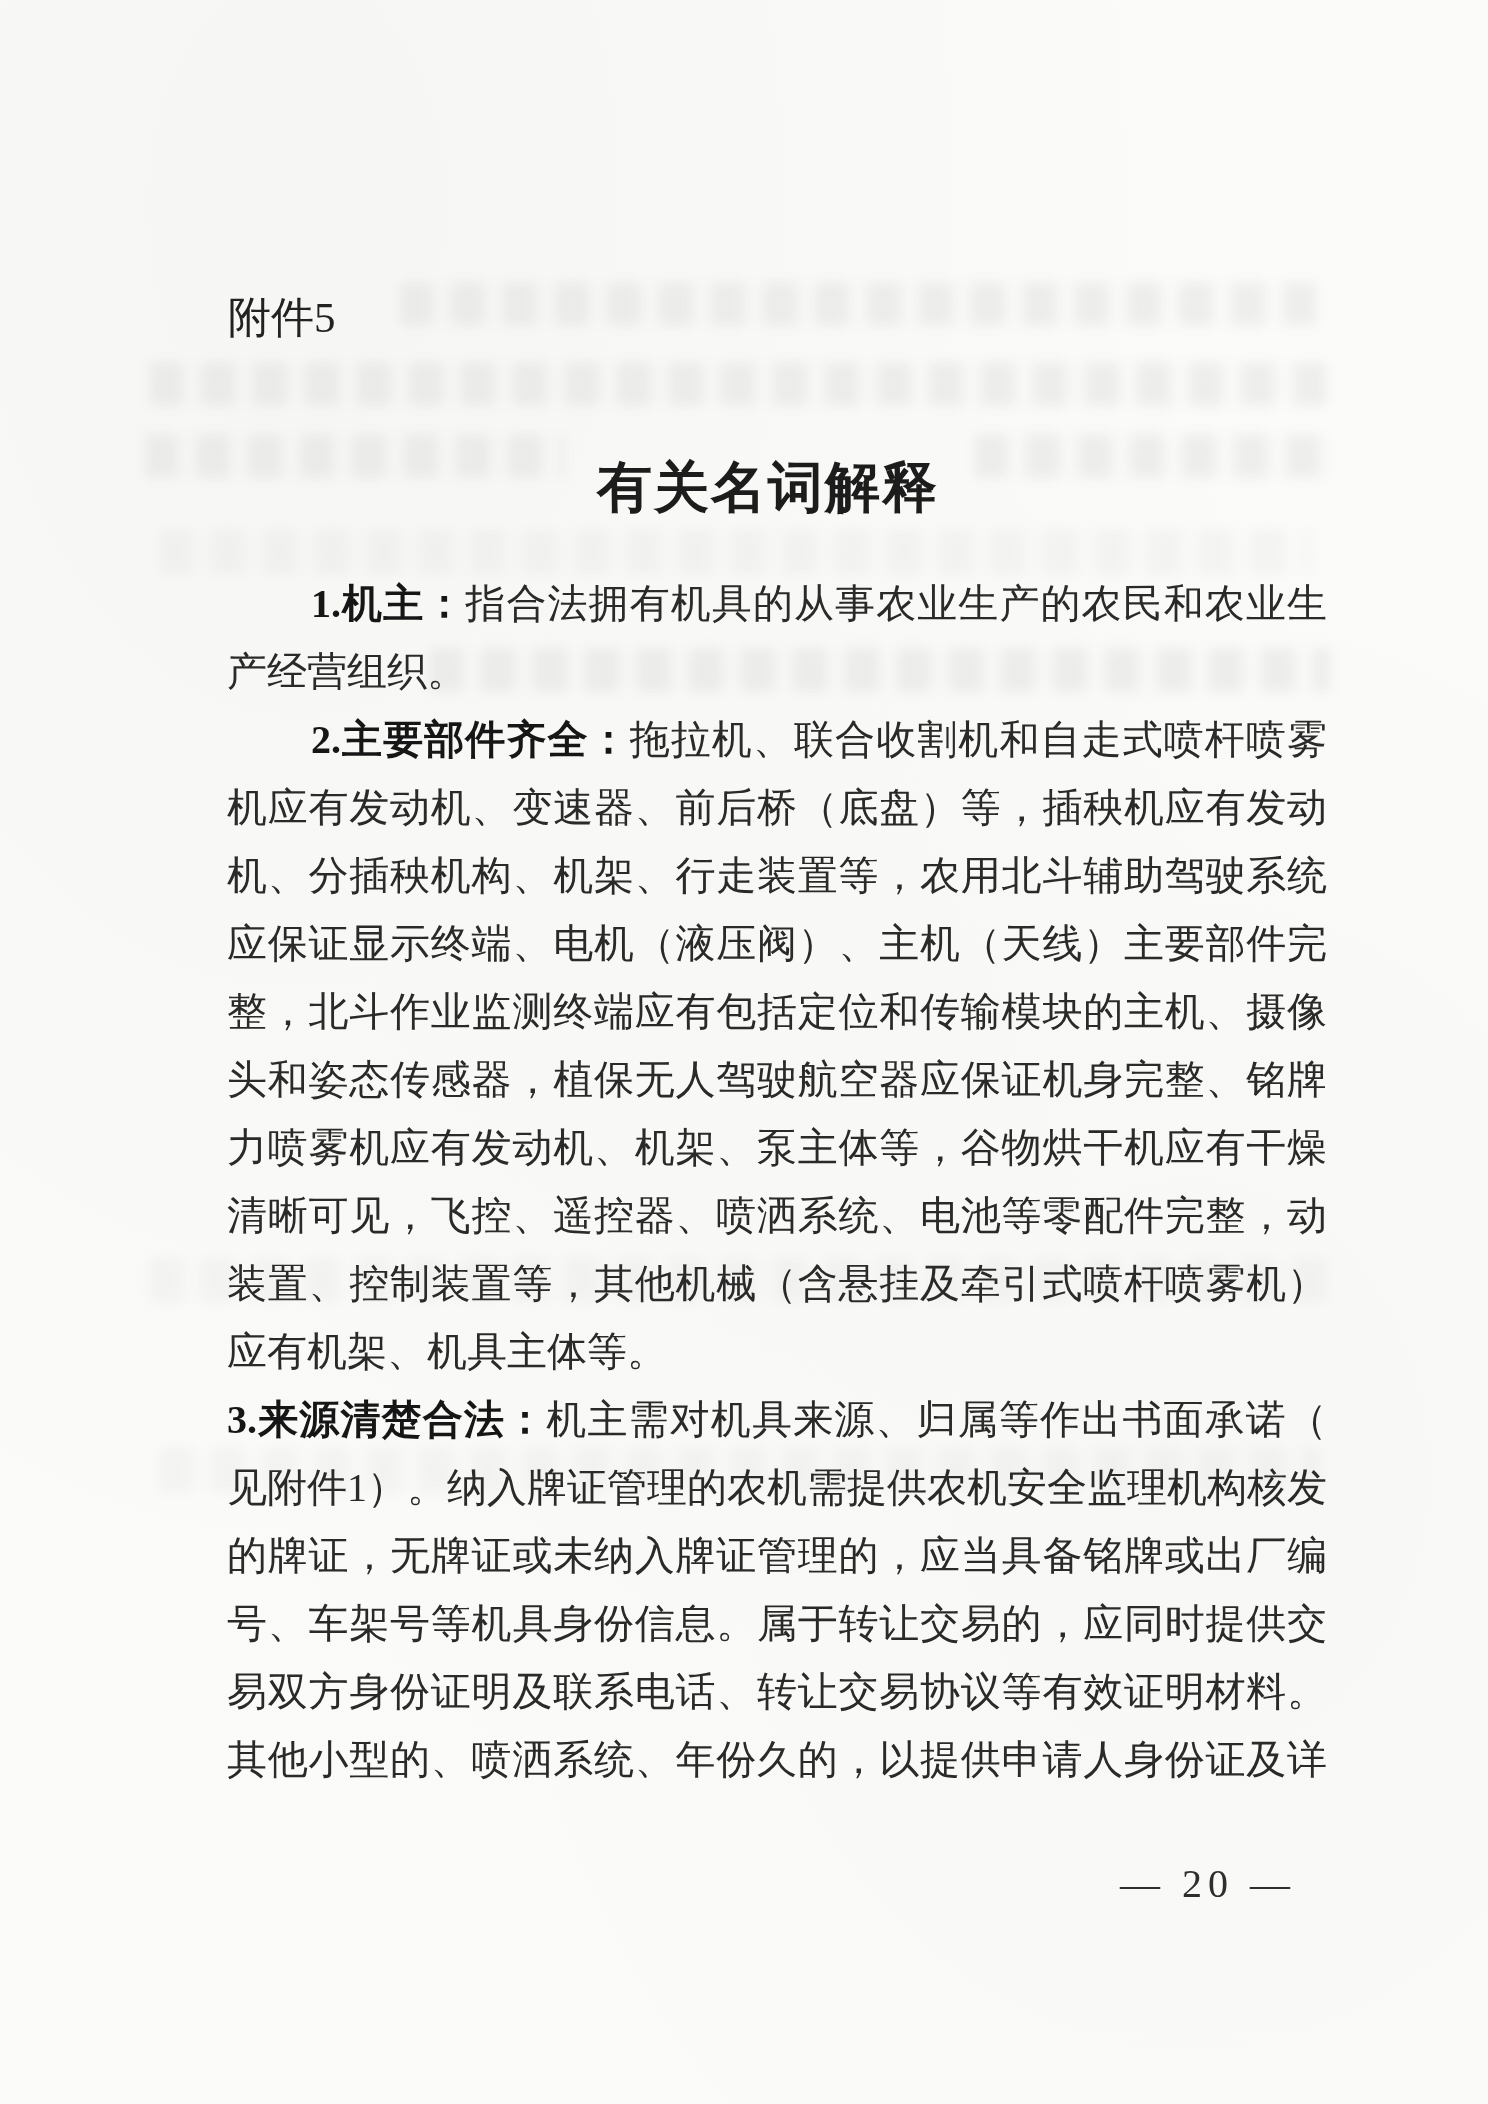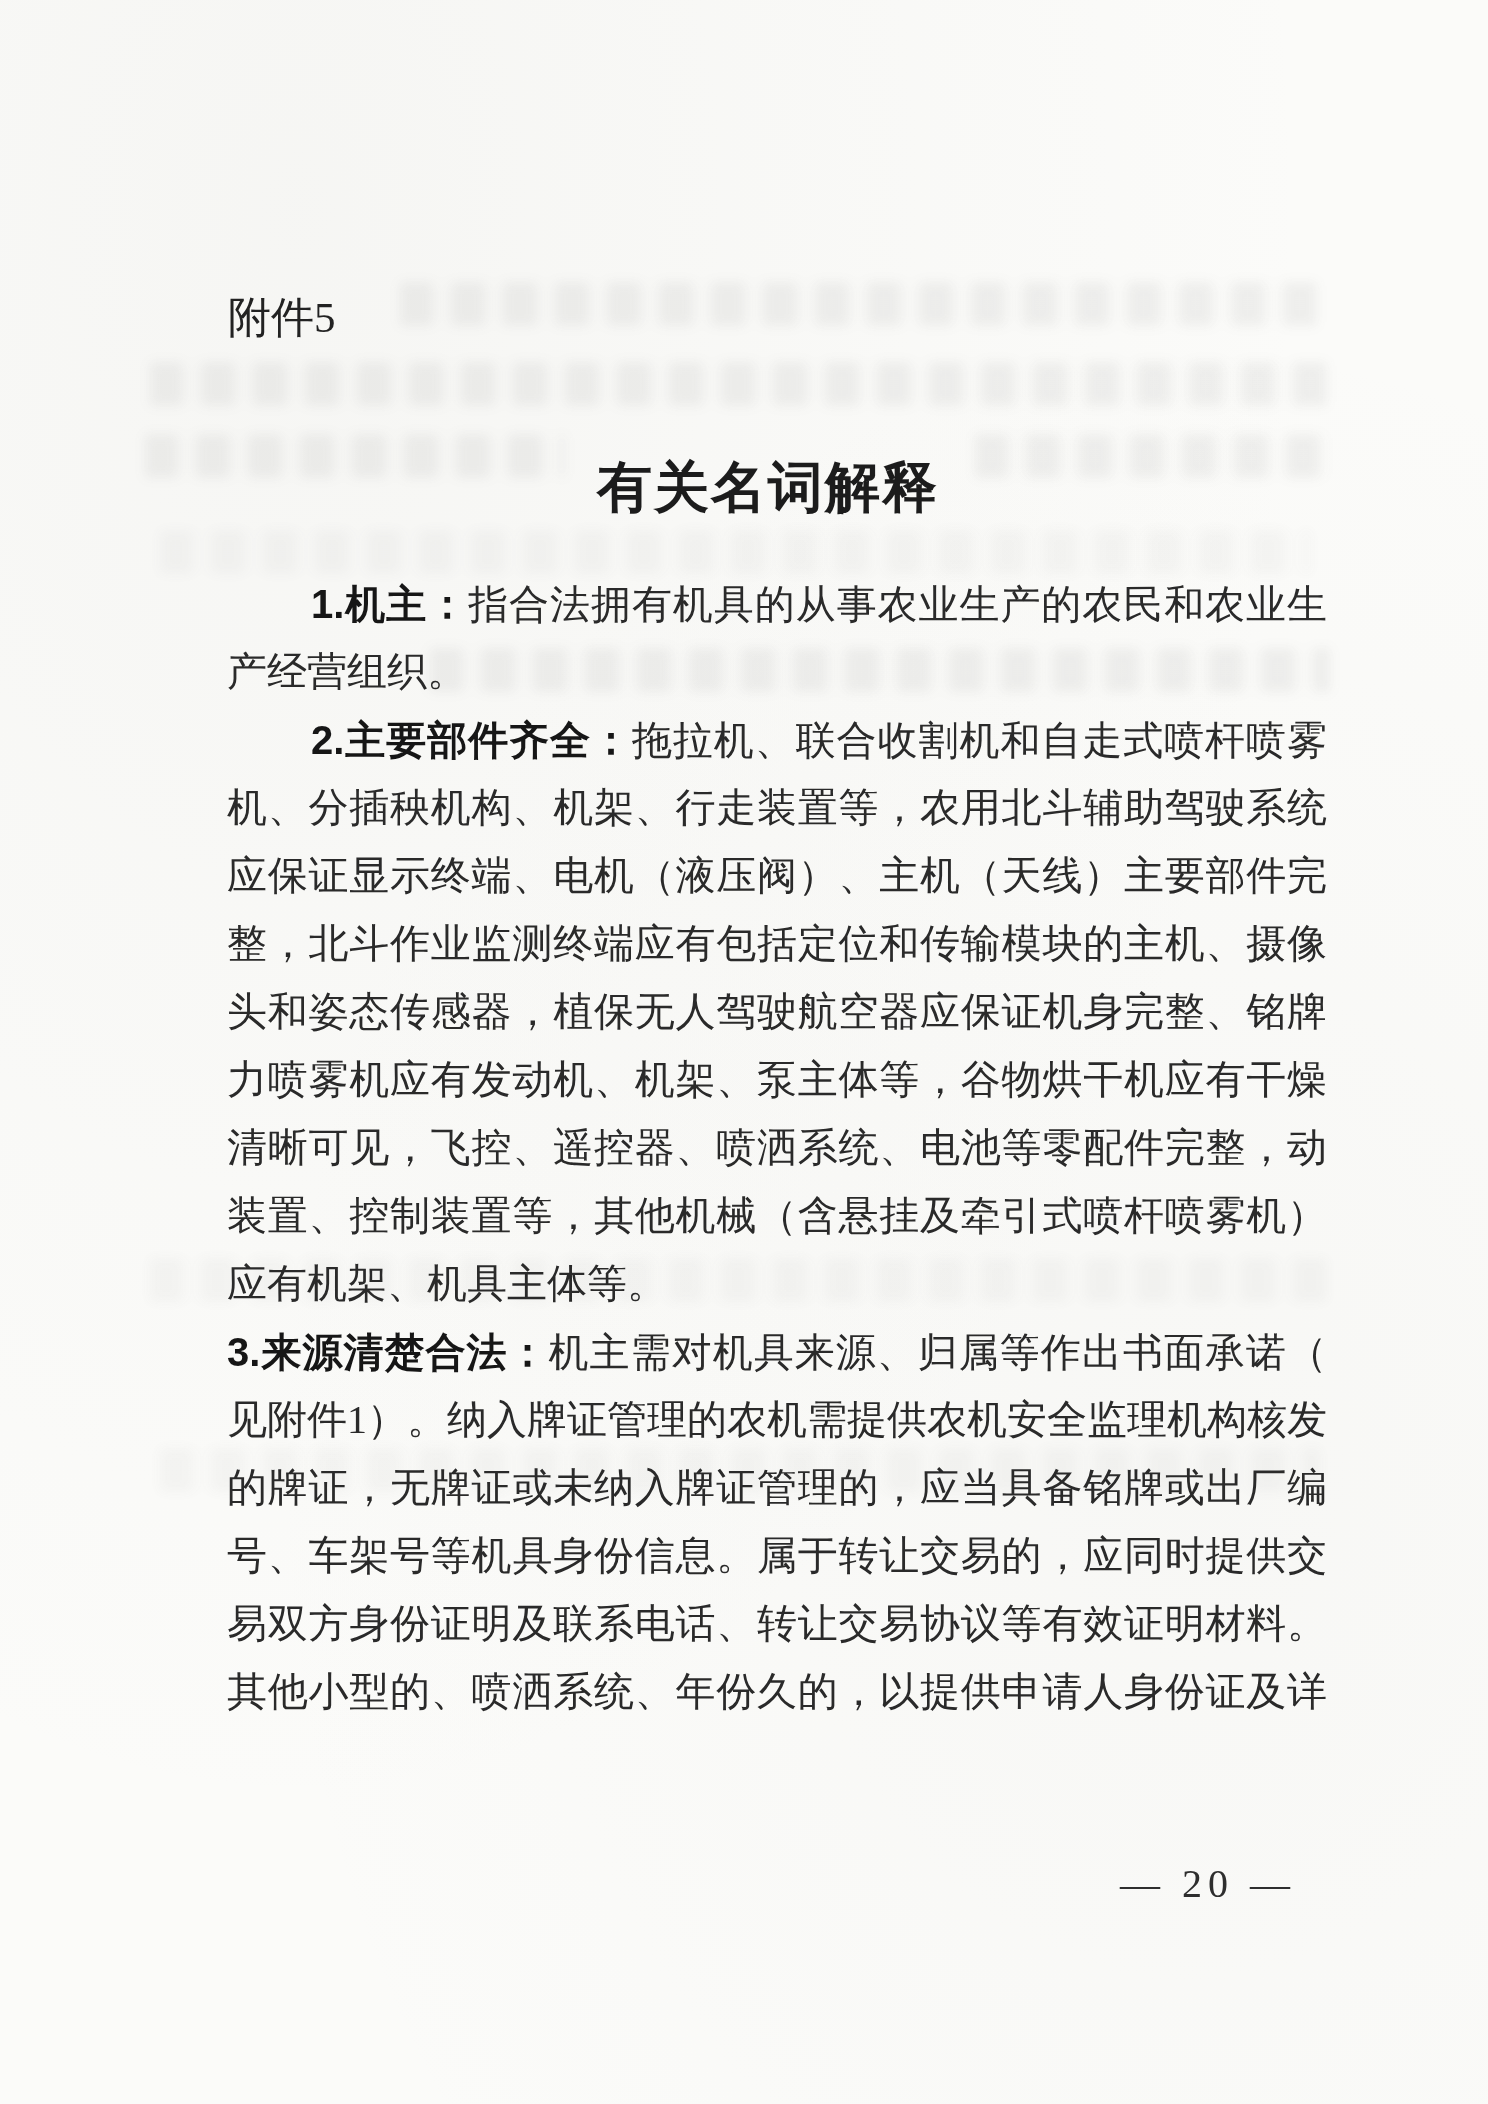--- a/index.html
+++ b/index.html
@@ -66,21 +66,21 @@
     height: 68px;
     line-height: 68px;
     white-space: nowrap;
     text-align: justify;
     text-align-last: justify;
     color: #2a2a2a;
   }
   .line.indent { padding-left: 84px; }
   .line.short { text-align-last: left; }
   .term {
-    font-family: Liberation Sans, sans-serif;
+    font-family: Liberation Serif, serif;
     font-weight: 700;
     color: #161616;
   }
   .page-number {
     position: absolute;
     left: 1120px;
     top: 1860px;
     width: 240px;
     font-size: 40px;
     letter-spacing: 6px;
@@ -103,20 +103,21 @@
   <div class="ghost faint" style="top:1448px; left:160px; width:1160px;"></div>
 
   <div class="attachment-label">附件5</div>
 
   <h1 class="doc-title">有关名词解释</h1>
 
   <div class="body-text">
       <div class="line indent"><span class="term">1.机主：</span>指合法拥有机具的从事农业生产的农民和农业生</div>
       <div class="line short">产经营组织。</div>
       <div class="line indent"><span class="term">2.主要部件齐全：</span>拖拉机、联合收割机和自走式喷杆喷雾</div>
+      <div class="line">机应有发动机、变速器、前后桥（底盘）等，插秧机应有发动</div>
       <div class="line">机、分插秧机构、机架、行走装置等，农用北斗辅助驾驶系统</div>
       <div class="line">应保证显示终端、电机（液压阀）、主机（天线）主要部件完</div>
       <div class="line">整，北斗作业监测终端应有包括定位和传输模块的主机、摄像</div>
       <div class="line">头和姿态传感器，植保无人驾驶航空器应保证机身完整、铭牌</div>
       <div class="line">力喷雾机应有发动机、机架、泵主体等，谷物烘干机应有干燥</div>
       <div class="line">清晰可见，飞控、遥控器、喷洒系统、电池等零配件完整，动</div>
       <div class="line">装置、控制装置等，其他机械（含悬挂及牵引式喷杆喷雾机）</div>
       <div class="line short">应有机架、机具主体等。</div>
       <div class="line"><span class="term">3.来源清楚合法：</span>机主需对机具来源、归属等作出书面承诺（</div>
       <div class="line">见附件1）。纳入牌证管理的农机需提供农机安全监理机构核发</div>

